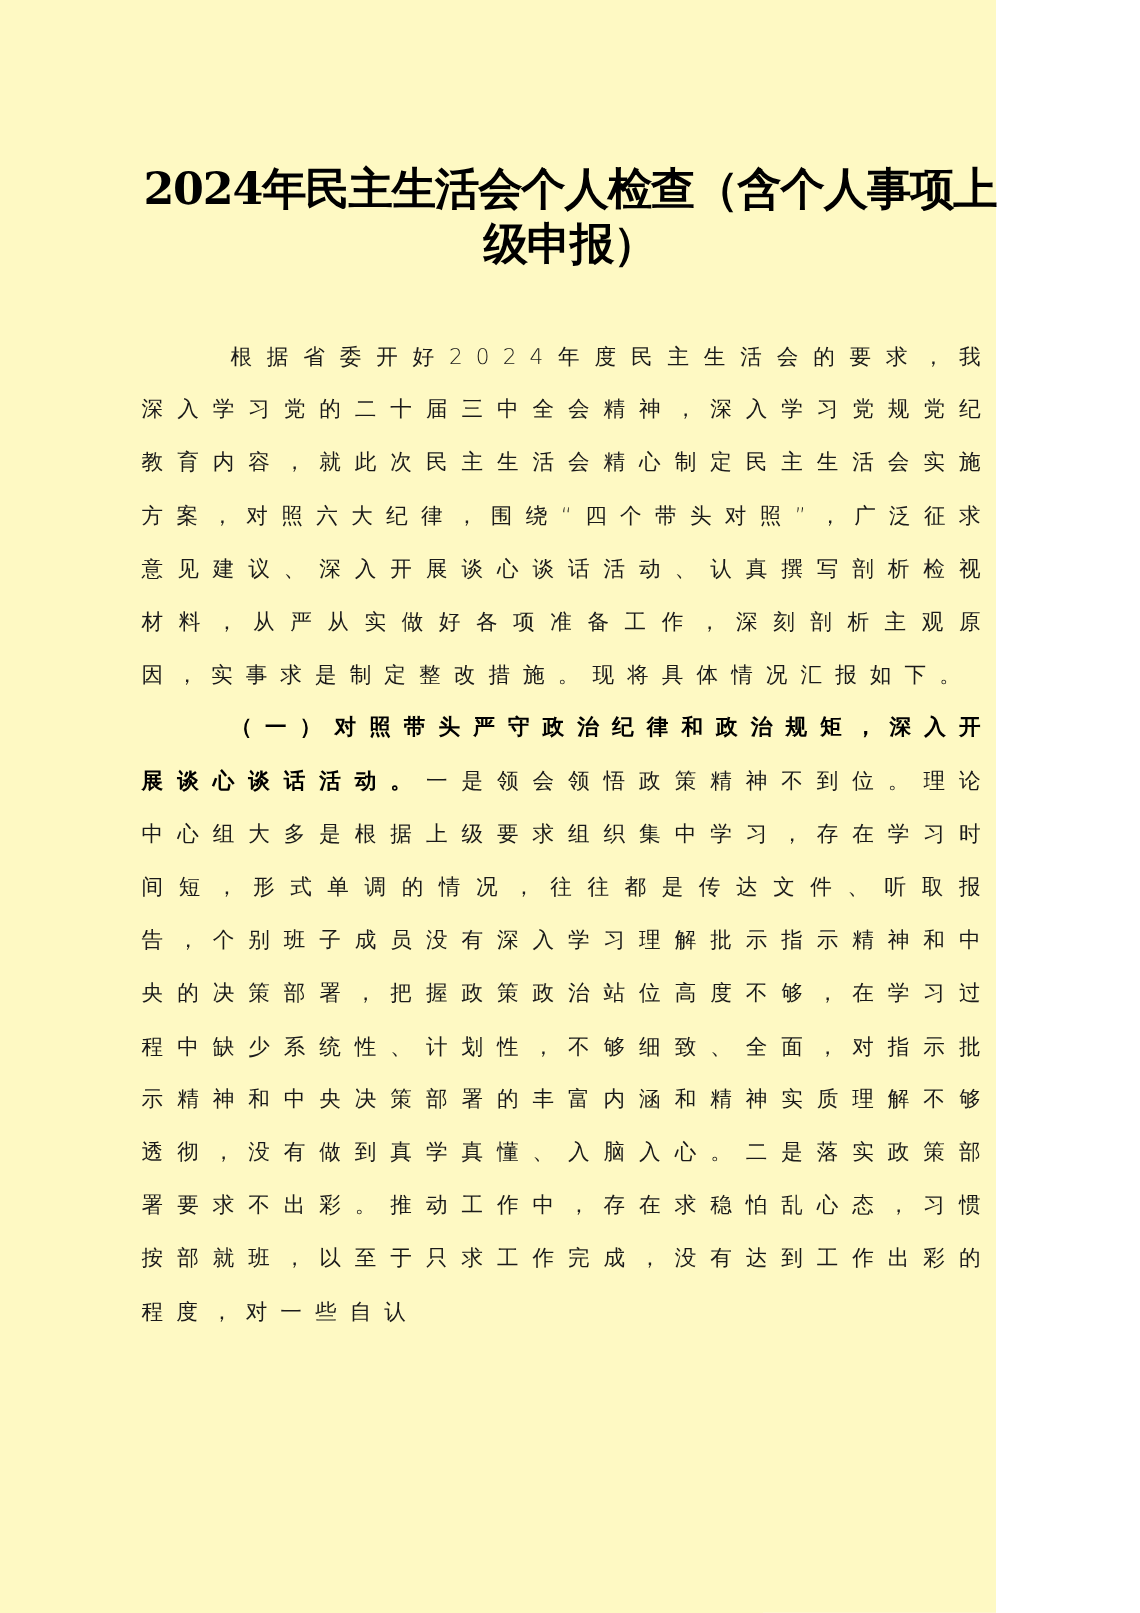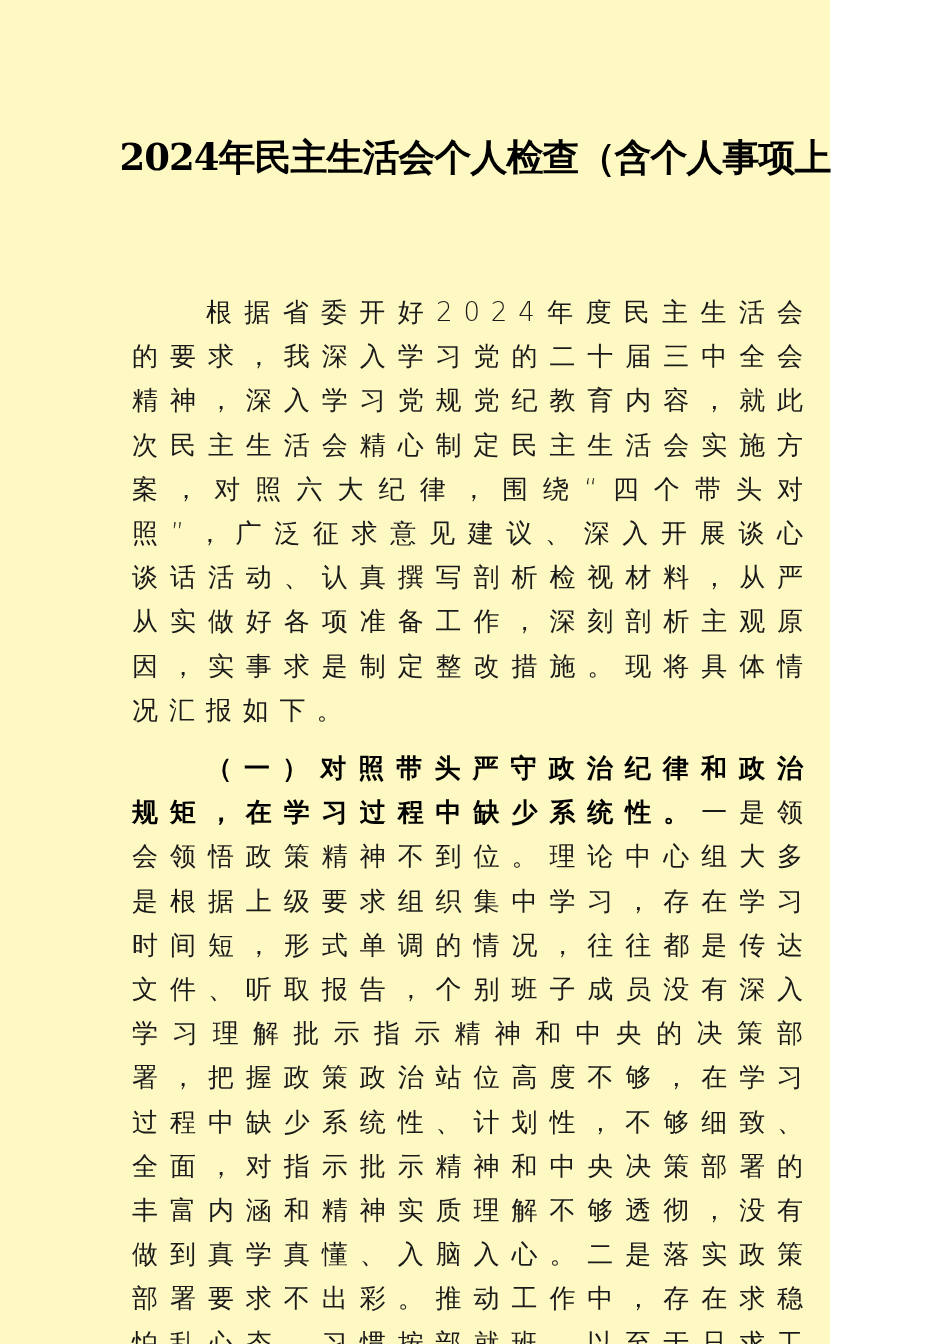--- a/index.html
+++ b/index.html
@@ -34,23 +34,23 @@
     letter-spacing: -1px;
     margin: 0;
   }
   .body {
     position: absolute;
     left: 118px;
     top: 276px;
     width: 710px;
   }
   .para {
-    margin: 14px;
+    margin: 0;
     font-family: "DejaVu Sans", "Liberation Sans", sans-serif;
-    font-size: 26px;
+    font-size: 18px;
     line-height: 44.2px;
     letter-spacing: 10.9px;
     text-indent: 74px;
     text-align: justify;
     font-weight: 300;
     color: #1a1a1a;
   }
   .para.heading {
     font-weight: bold;
     letter-spacing: 6px;
@@ -61,19 +61,20 @@
     font-weight: bold;
     color: #000;
   }
 </style>
 </head>
 <body>
 
 <div class="page">
   <h1 class="title">
     <span>2024年民主生活会个人检查（含个人事项上</span><br>
+    <span>级申报）</span>
   </h1>
 
   <div class="body">
     <p class="para">根据省委开好2024年度民主生活会的要求，我深入学习党的二十届三中全会精神，深入学习党规党纪教育内容，就此次民主生活会精心制定民主生活会实施方案，对照六大纪律，围绕“四个带头对照”，广泛征求意见建议、深入开展谈心谈话活动、认真撰写剖析检视材料，从严从实做好各项准备工作，深刻剖析主观原因，实事求是制定整改措施。现将具体情况汇报如下。</p>
-    <p class="para"><span class="bold">（一）对照带头严守政治纪律和政治规矩，在学习过程中缺少系统性。</span><span>一是领会领悟政策精神不到位。理论中心组大多是根据上级要求组织集中学习，存在学习时间短，形式单调的情况，往往都是传达文件、听取报告，个别班子成员没有深入学习理解批示指示精神和中央的决策部署，把握政策政治站位高度不够，在学习过程中缺少系统性、计划性，不够细致、全面，对指示批示精神和中央决策部署的丰富内涵和精神实质理解不够透彻，没有做到真学真懂、入脑入心。二是落实政策部署要求不出彩。推动工作中，存在求稳怕乱心态，习惯按部就班，以至于只求工作完成，没有达到工作出彩的程度，对一些自认</span></p>
+    <p class="para"><span class="bold">（一）对照带头严守政治纪律和政治规矩，深入开展谈心谈话活动。</span><span>一是领会领悟政策精神不到位。理论中心组大多是根据上级要求组织集中学习，存在学习时间短，形式单调的情况，往往都是传达文件、听取报告，个别班子成员没有深入学习理解批示指示精神和中央的决策部署，把握政策政治站位高度不够，在学习过程中缺少系统性、计划性，不够细致、全面，对指示批示精神和中央决策部署的丰富内涵和精神实质理解不够透彻，没有做到真学真懂、入脑入心。二是落实政策部署要求不出彩。推动工作中，存在求稳怕乱心态，习惯按部就班，以至于只求工作完成，没有达到工作出彩的程度，对一些自认</span></p>
   </div>
 </div>
 
 </body></html>

